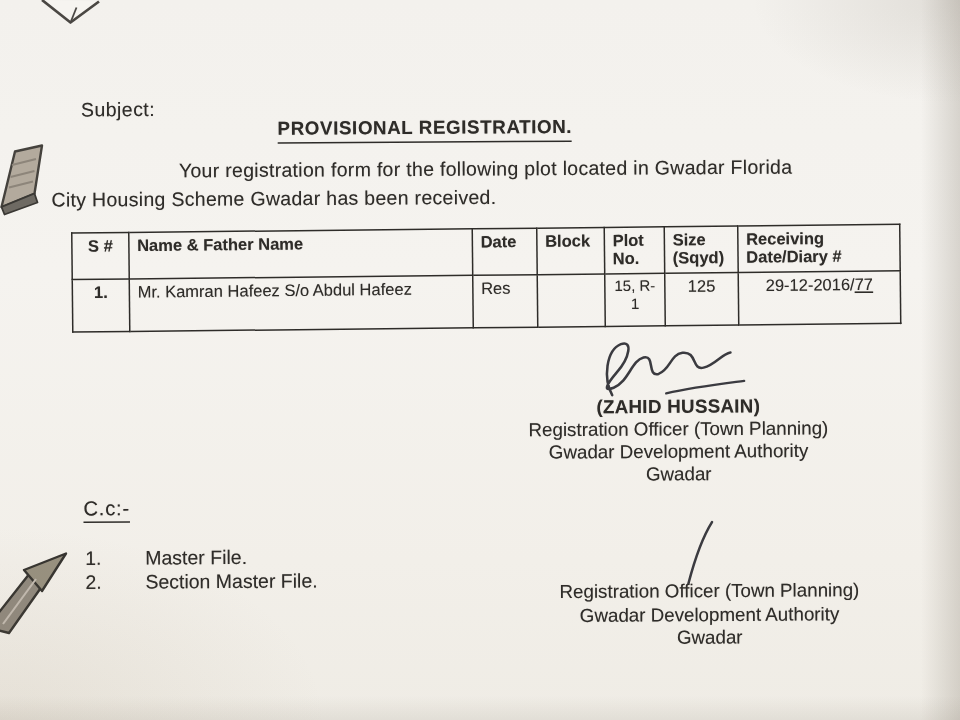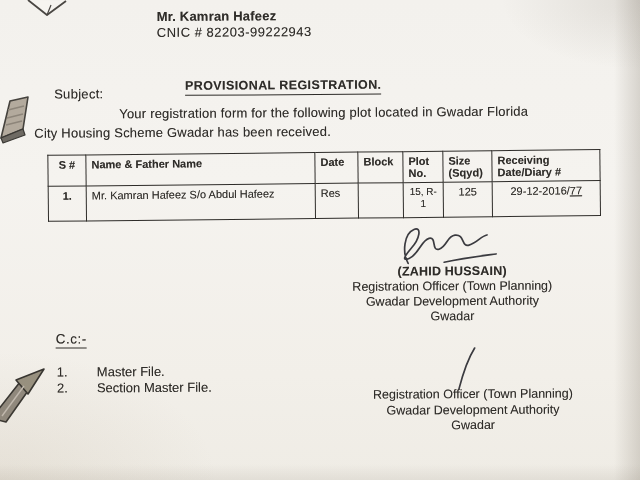--- a/index.html
+++ b/index.html
@@ -11,21 +11,21 @@
   }
   .content { position:absolute; inset:0; transform:rotate(-0.35deg); transform-origin:50% 50%; }
   .soft { text-shadow:0 0 0.5px rgba(70,64,58,0.45); }
 
   
   .recipient { position:absolute; left:158px; top:8px; font-size:13px; line-height:16px; }
   .recipient .name { font-weight:bold; letter-spacing:0.2px; }
   .recipient .cnic { letter-spacing:0.5px; }
 
   
-  .subject-label { position:absolute; left:55px; top:85px; font-size:13px; letter-spacing:0.3px; }
+  .subject-label { position:absolute; left:55px; top:64px; font-size:13px; letter-spacing:0.3px; }
   .subject-title { position:absolute; left:186px; top:78px; font-size:12.5px; font-weight:bold;
     letter-spacing:0.4px; border-bottom:1.6px solid #2e2c29; padding-bottom:2px; }
 
   
   .paragraph { position:absolute; left:35px; top:103px; width:580px; font-size:13px;
     line-height:19px; letter-spacing:0.2px; white-space:pre-line; text-indent:85px; }
 
   
   .reg-table { position:absolute; left:48px; top:152px; width:552px; border-collapse:collapse;
     table-layout:fixed; font-size:11px; transform:rotate(-0.25deg); }
@@ -71,24 +71,20 @@
     background:linear-gradient(to bottom, rgba(110,100,85,0), rgba(110,100,85,0.10)); }
   .shade-bl { left:0; bottom:0; width:220px; height:130px;
     background:radial-gradient(ellipse at bottom left, rgba(160,140,110,0.13), rgba(160,140,110,0) 70%); }
 </style>
 </head>
 <body>
 
 <div class="page">
   <div class="content">
 
-    <div class="recipient soft">
-      <div class="name">Mr. Kamran Hafeez</div>
-      <div class="cnic">CNIC # 82203-99222943</div>
-    </div>
 
     <div class="subject-label soft">Subject:</div>
     <div class="subject-title soft">PROVISIONAL REGISTRATION.</div>
 
     <div class="paragraph soft">Your registration form for the following plot located in Gwadar Florida
 City Housing Scheme Gwadar has been received.</div>
 
     <table class="reg-table">
       <colgroup>
         <col style="width:38px">

